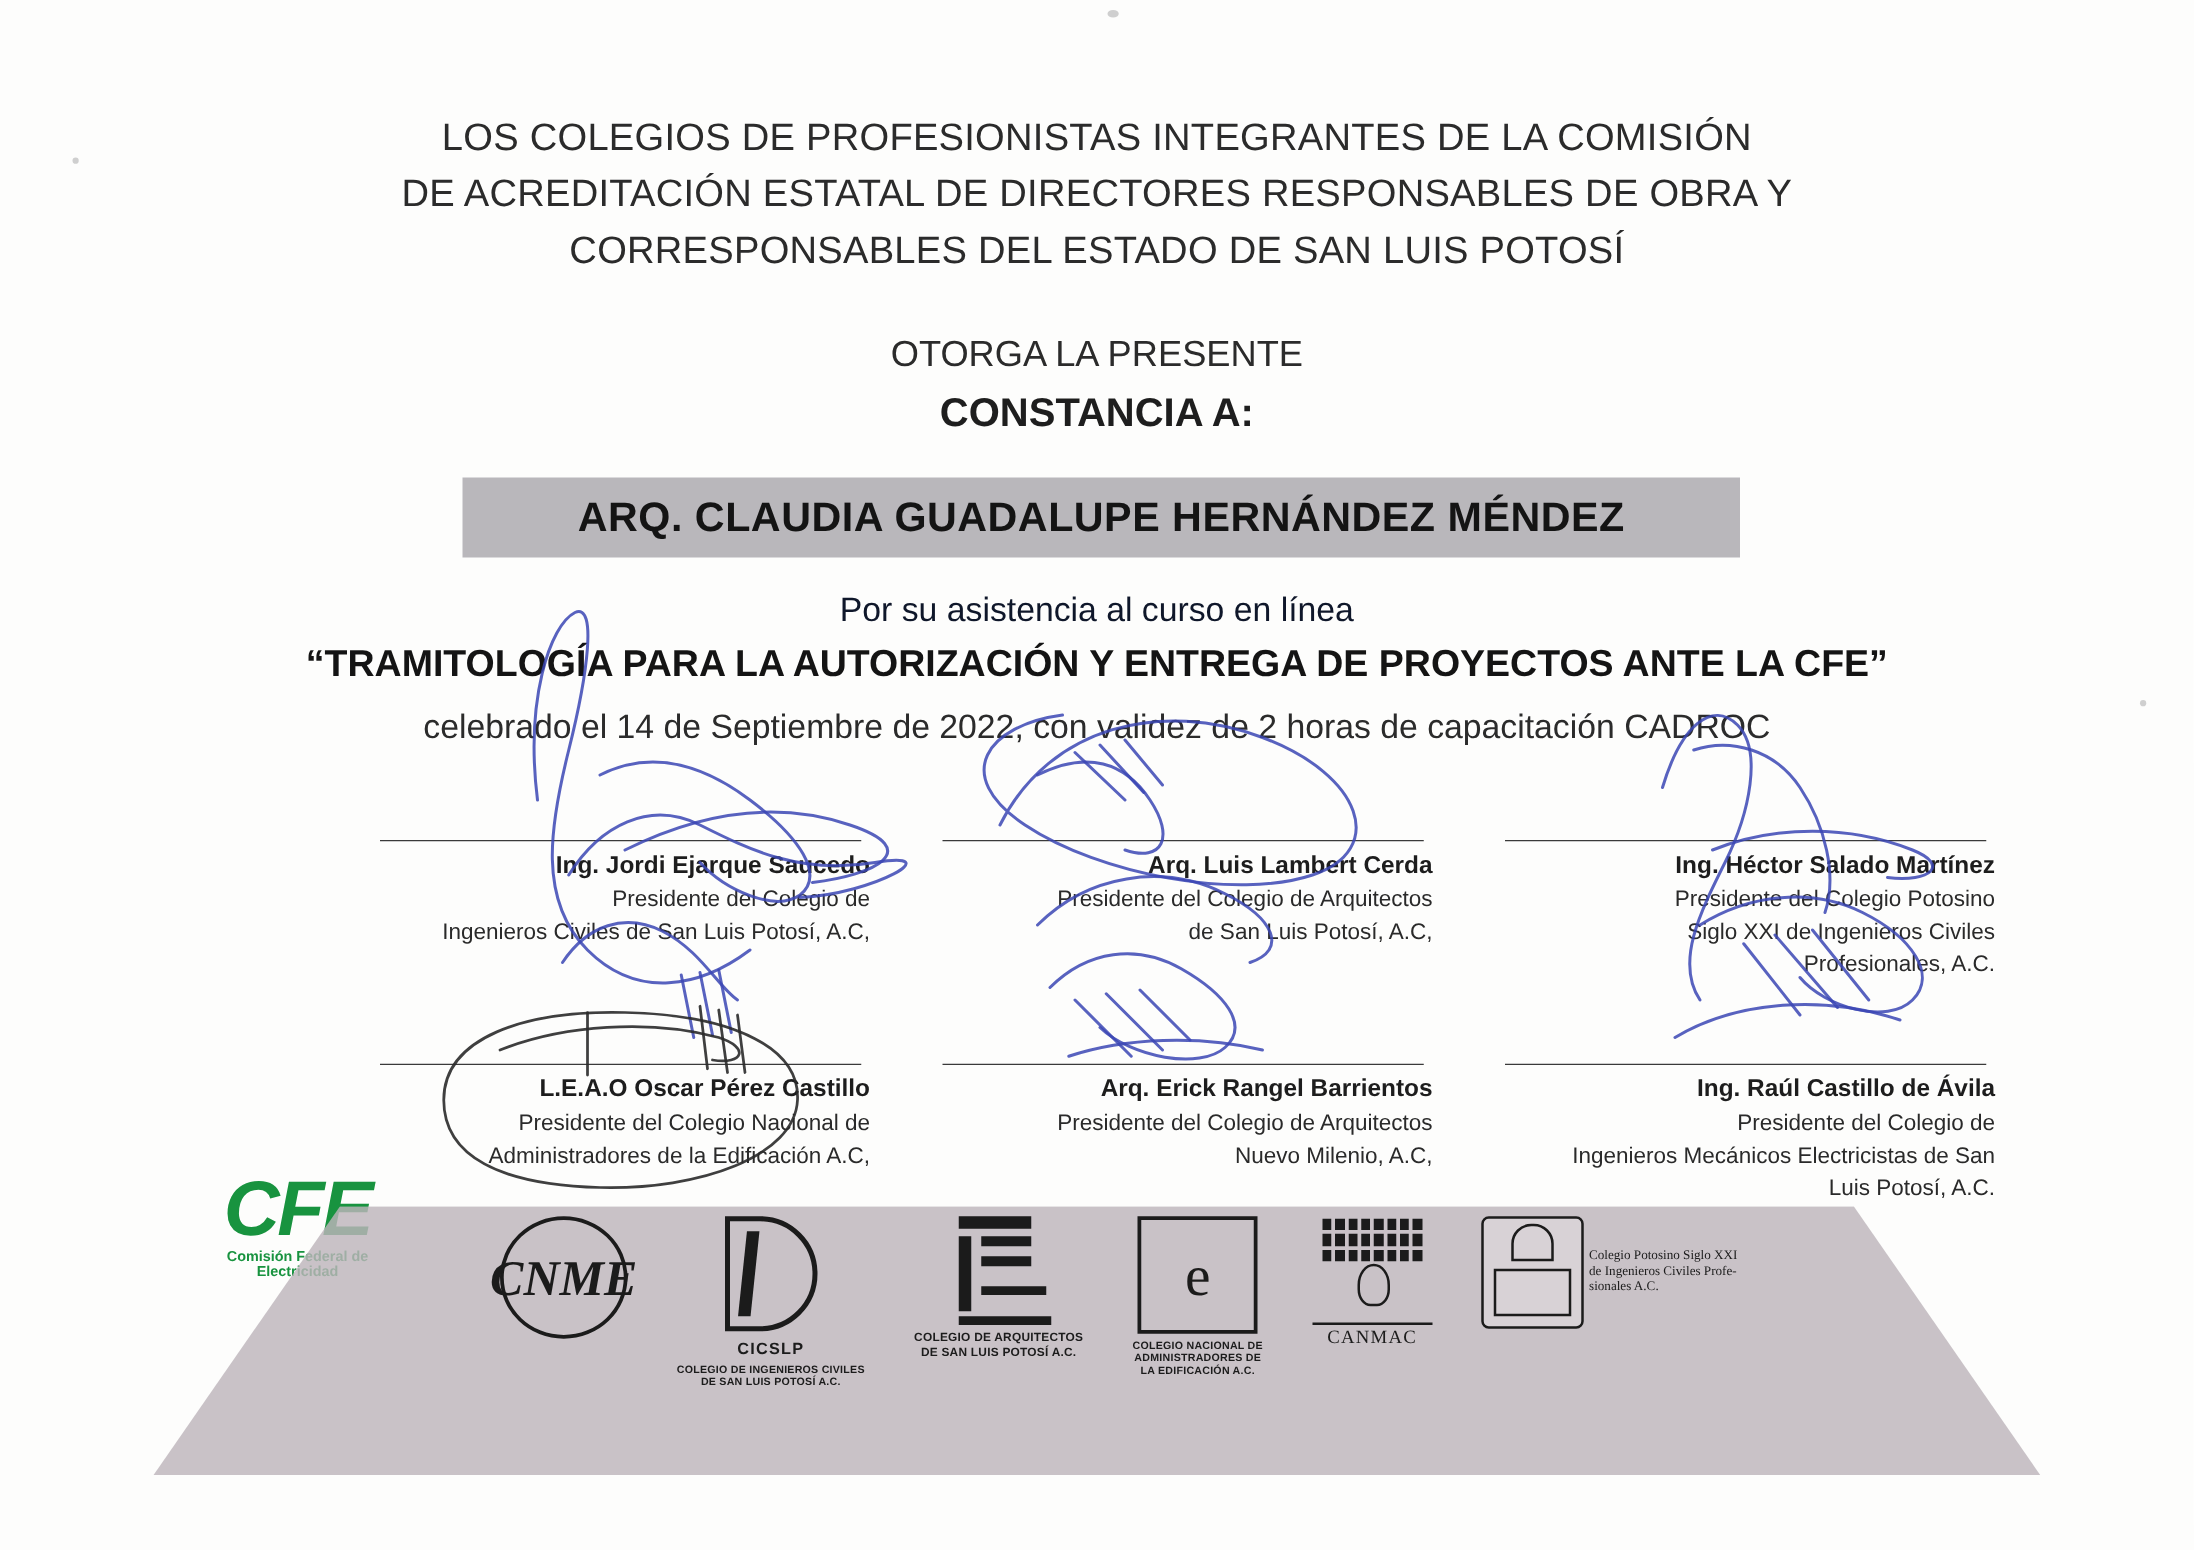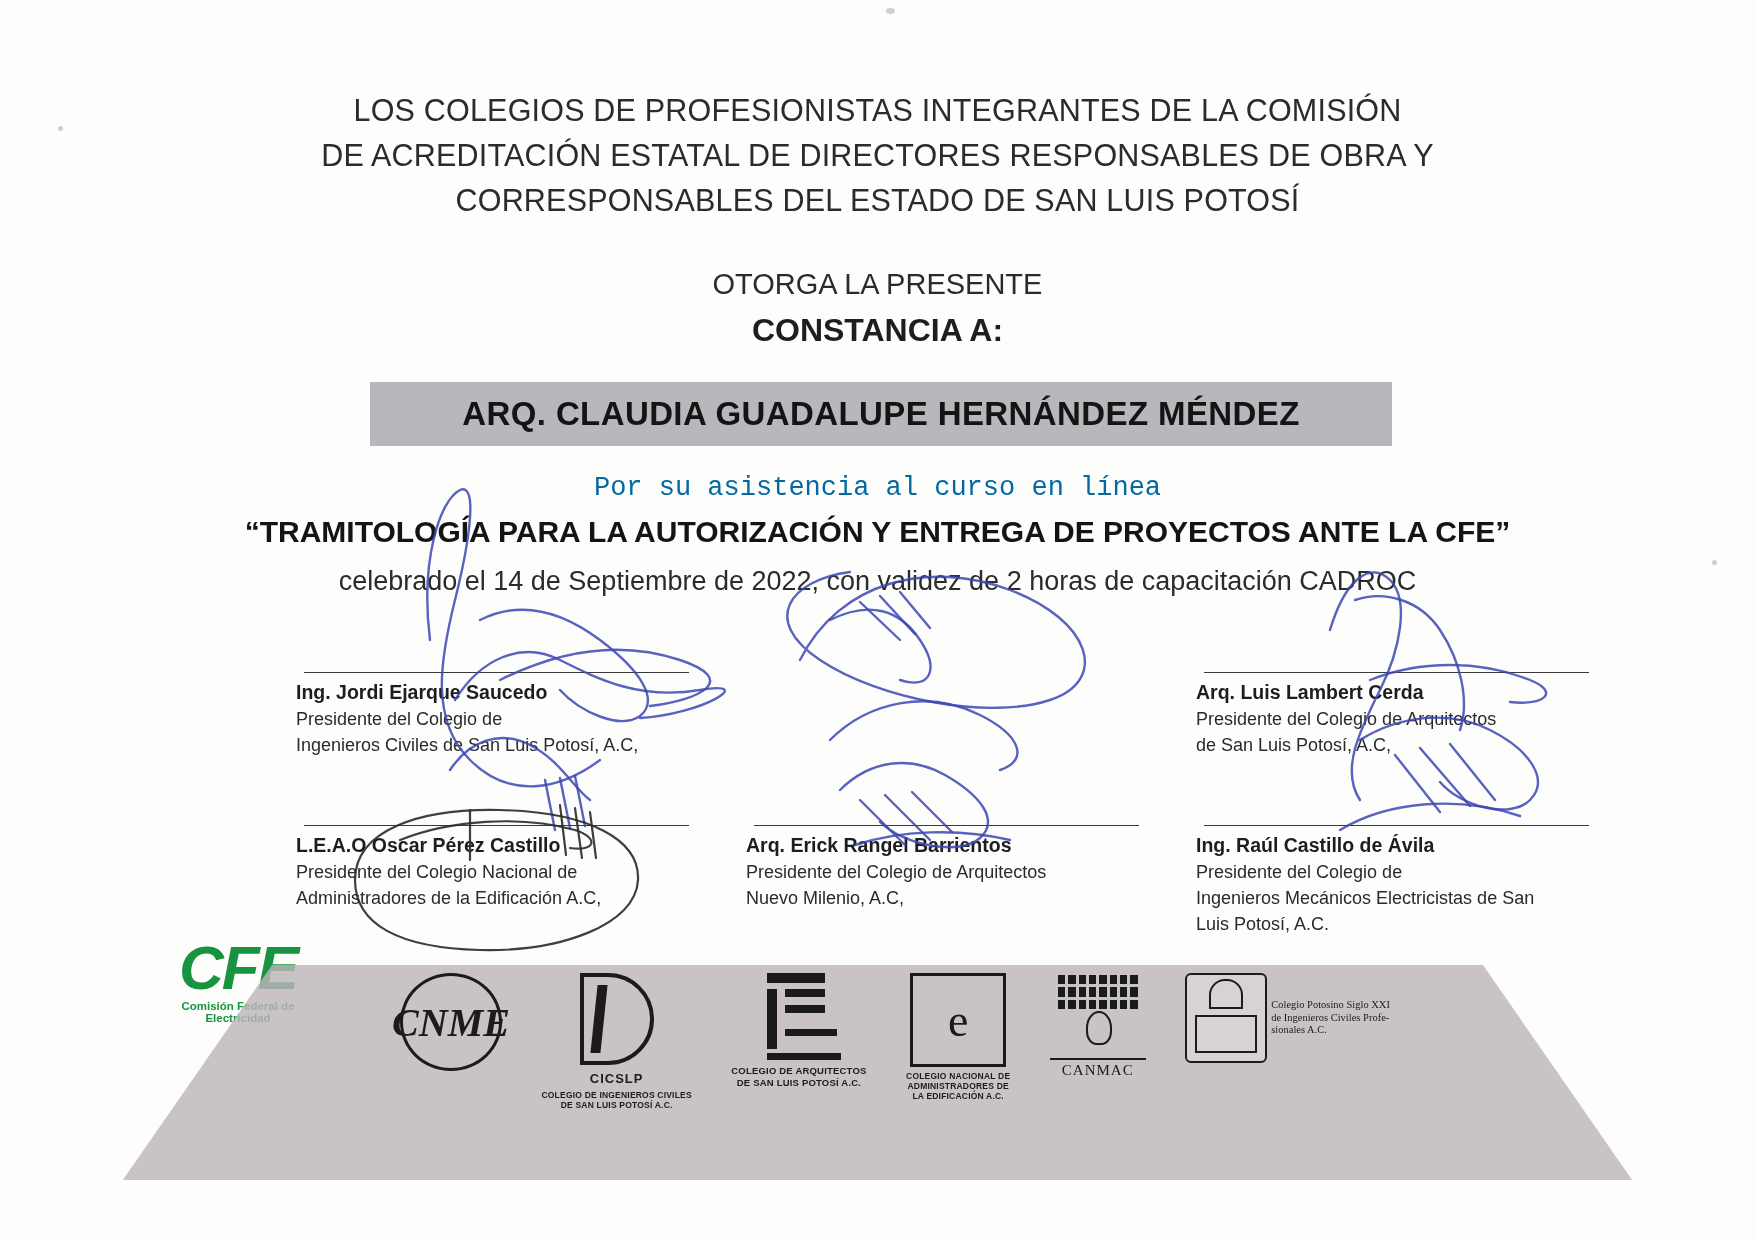--- a/index.html
+++ b/index.html
@@ -79,22 +79,21 @@
     letter-spacing: 0.4px;
     color: #141414;
   }
 
   .por-su {
     position: absolute;
     left: 0; right: 0;
     top: 473px;
     text-align: center;
     font-size: 27px;
-    color: #0369a1;
-    font-family: Liberation Mono, monospace;
+    color: #0f172a;
   }
   .course-title {
     position: absolute;
     left: 0; right: 0;
     top: 515px;
     text-align: center;
     font-size: 30px;
     font-weight: bold;
     color: #141414;
   }
@@ -116,21 +115,21 @@
   }
   .sig-row {
     display: flex;
     justify-content: space-between;
   }
   .sig-row.second {
     margin-top: 68px;
   }
   .sig-cell {
     width: 400px;
-    text-align: left;
+    text-align: right;
     position: relative;
   }
   .sig-rule {
     border-top: 1.6px solid #3a3a3a;
     width: 385px;
     margin: 0 auto 7px auto;
   }
   .sig-name {
     font-size: 19.5px;
     font-weight: bold;
@@ -352,20 +351,27 @@
         <div class="sig-rule"></div>
         <div class="sig-name">Ing. Jordi Ejarque Saucedo</div>
         <div class="sig-role">Presidente del Colegio de</div>
         <div class="sig-role">Ingenieros Civiles de San Luis Potosí, A.C,</div>
       </div>
       <div class="sig-cell">
         <div class="sig-rule"></div>
         <div class="sig-name">Arq. Luis Lambert Cerda</div>
         <div class="sig-role">Presidente del Colegio de Arquitectos</div>
         <div class="sig-role">de San Luis Potosí, A.C,</div>
+      </div>
+      <div class="sig-cell">
+        <div class="sig-rule"></div>
+        <div class="sig-name">Ing. Héctor Salado Martínez</div>
+        <div class="sig-role">Presidente del Colegio Potosino</div>
+        <div class="sig-role">Siglo XXI de Ingenieros Civiles</div>
+        <div class="sig-role">Profesionales, A.C.</div>
       </div>
     </div>
 
     <div class="sig-row second">
       <div class="sig-cell">
         <div class="sig-rule"></div>
         <div class="sig-name">L.E.A.O Oscar Pérez Castillo</div>
         <div class="sig-role">Presidente del Colegio Nacional de</div>
         <div class="sig-role">Administradores de la Edificación A.C,</div>
       </div>

